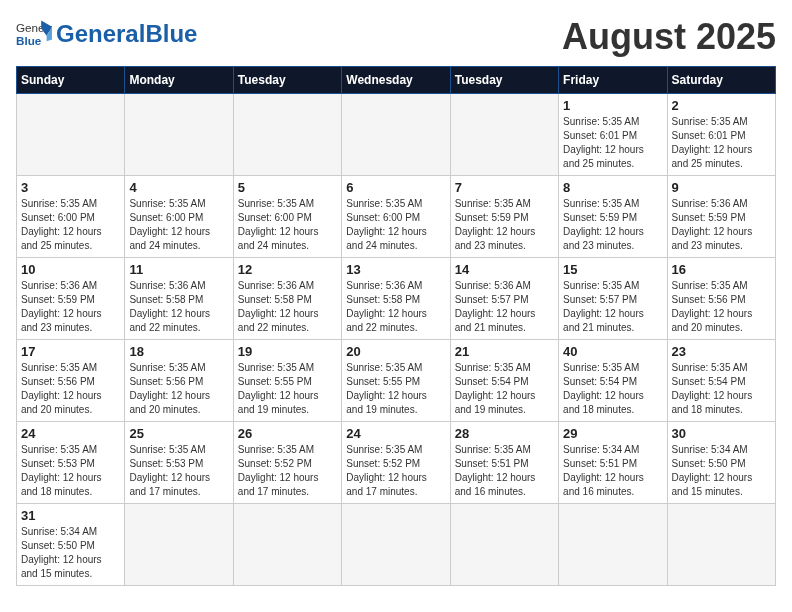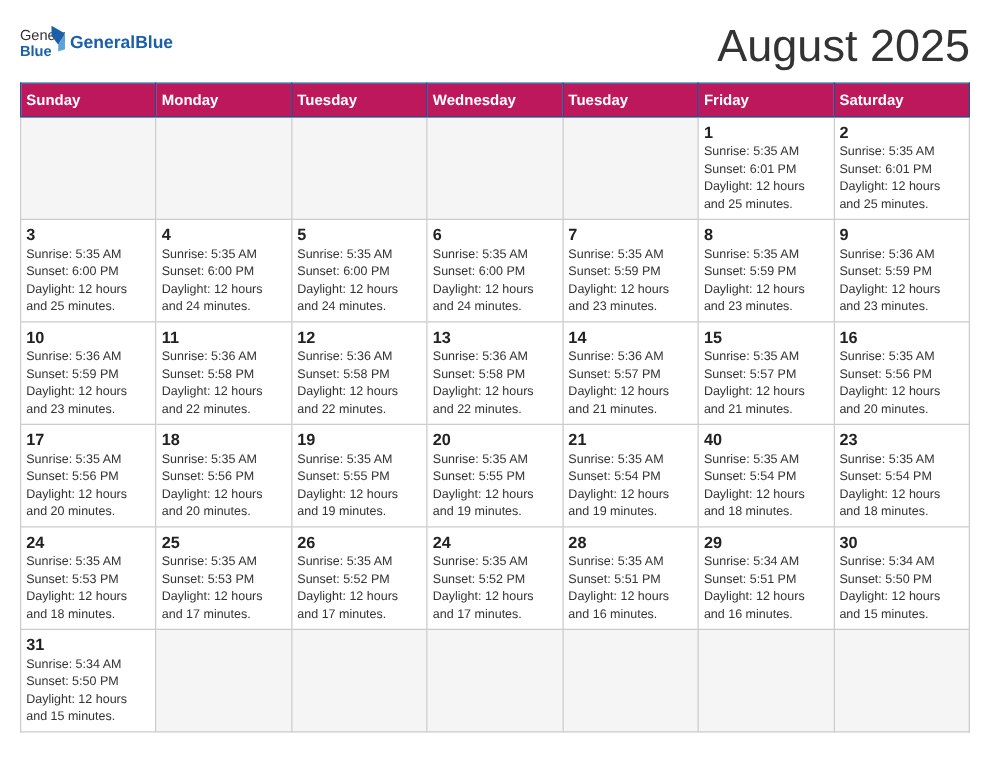--- a/index.html
+++ b/index.html
@@ -15,49 +15,49 @@
       justify-content: space-between;
       align-items: flex-start;
       margin-bottom: 8px;
     }
     .logo {
       display: flex;
       align-items: center;
       gap: 4px;
     }
     .logo-text {
-      font-size: 14px;
+      font-size: 24px;
       color: #333;
       font-weight: normal;
       line-height: 1.1;
     }
     .logo-text span { color: #1a5fa8; font-weight: bold; }
     .logo-icon {
       width: 36px;
       height: 36px;
     }
     .title-area {
       text-align: right;
     }
     .month-title {
       font-size: 36px;
       color: #333;
-      font-weight: normal;
+      font-weight: bold;
     }
     .location {
       font-size: 14px;
       color: #555;
     }
     .calendar {
       width: 100%;
       border-collapse: collapse;
       font-size: 11px;
     }
     .calendar thead th {
-      background-color: #be185d;
+      background-color: #0f172a;
       color: #fff;
       padding: 6px 4px;
       text-align: left;
       font-size: 12px;
       font-weight: bold;
       border: 1px solid #1a5090;
     }
     .calendar tbody td {
       border: 1px solid #ccc;
       vertical-align: top;

